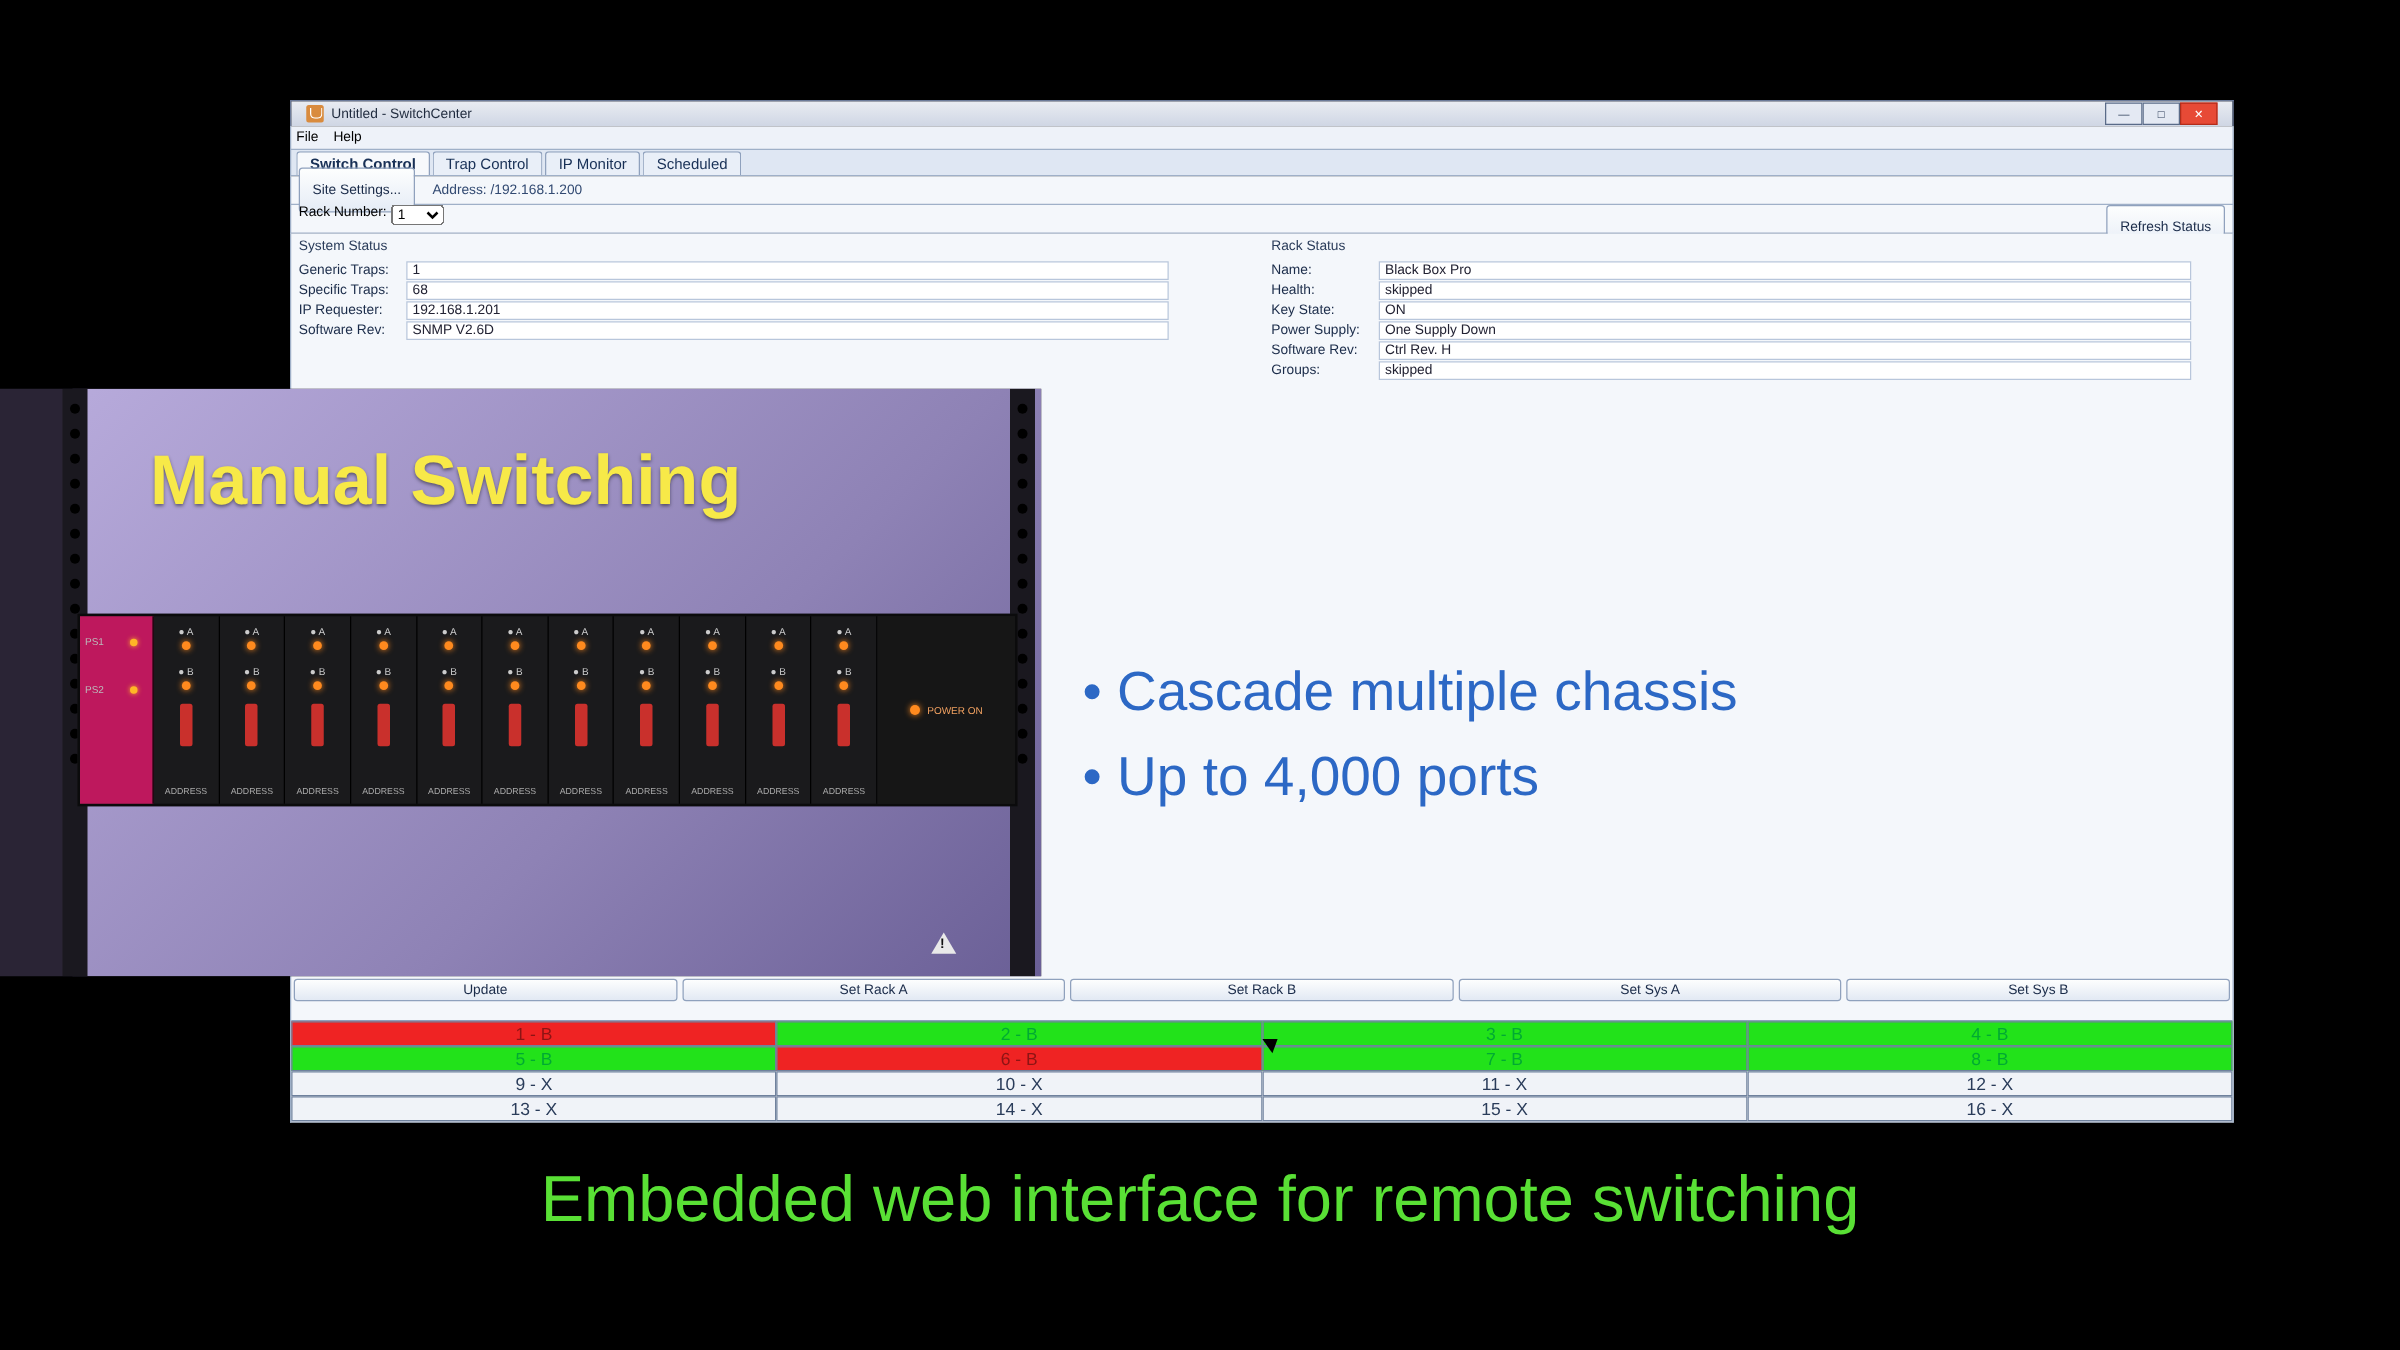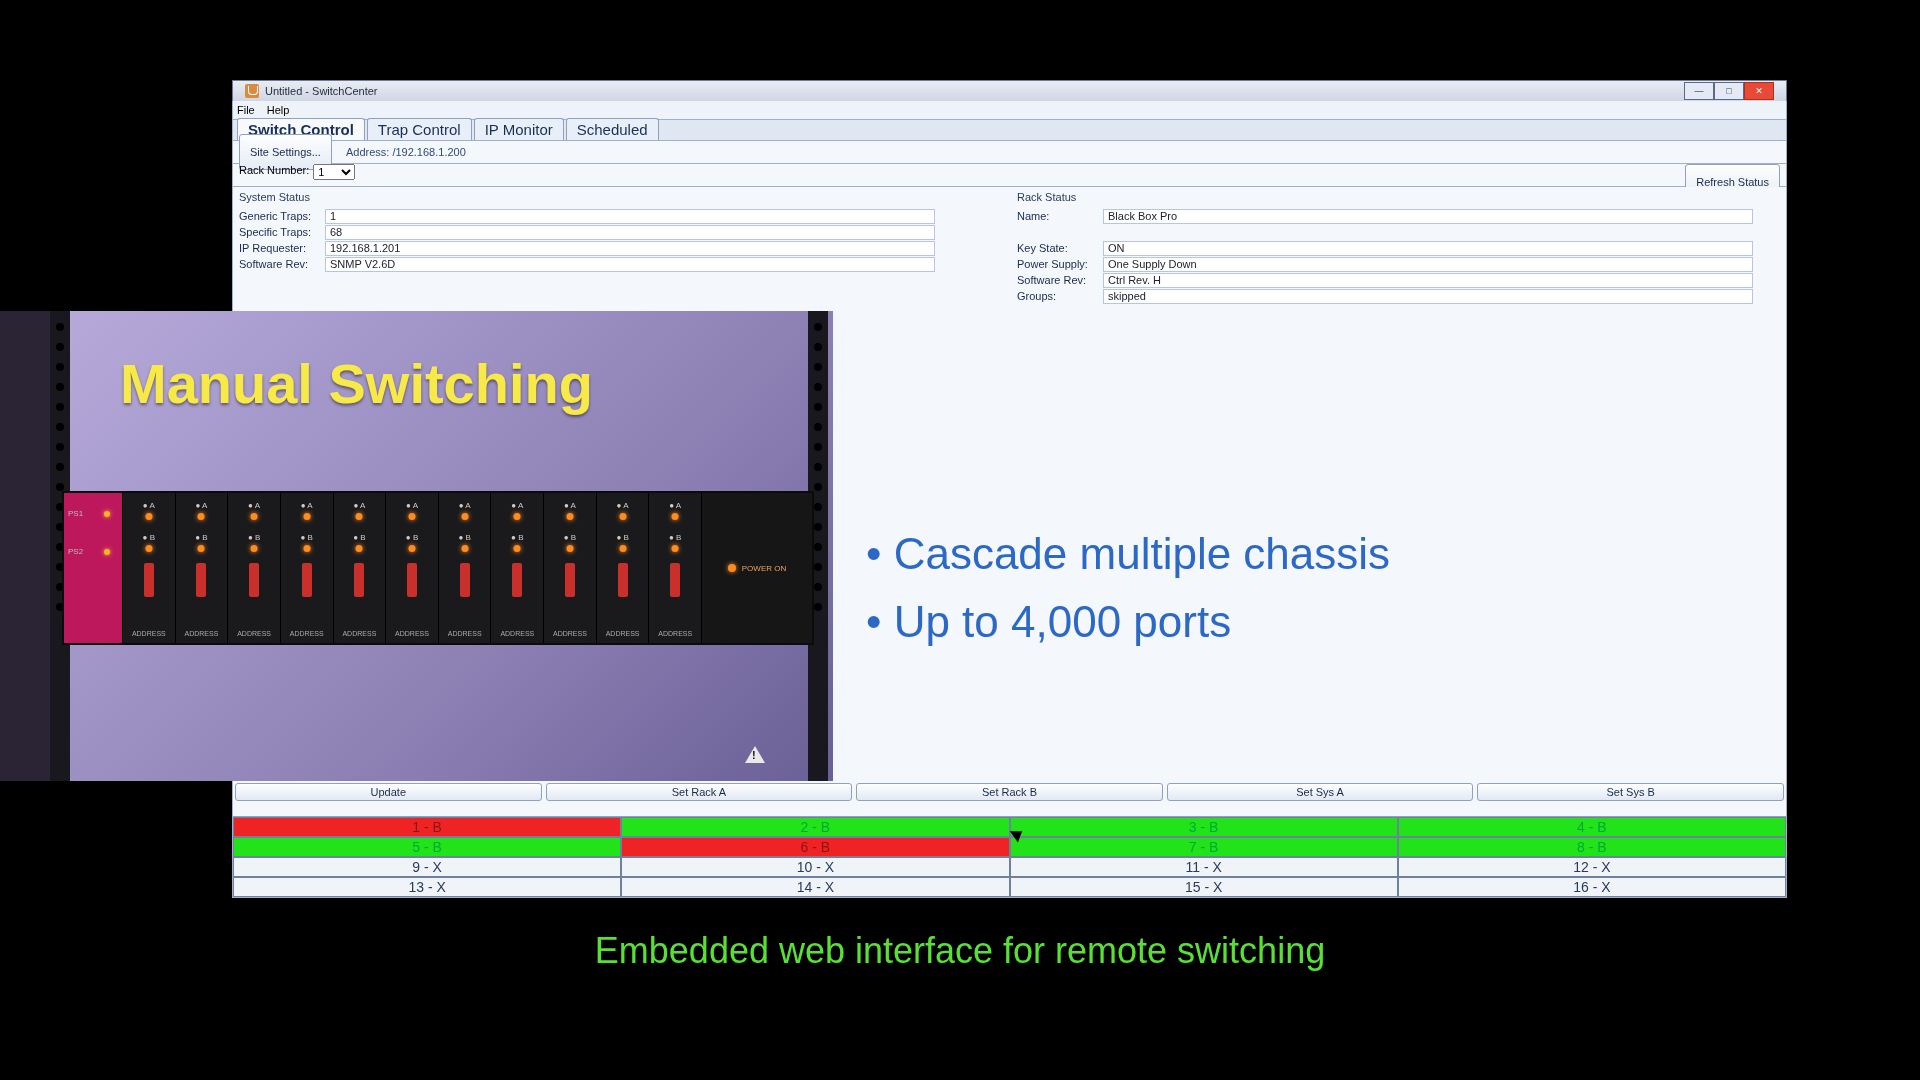--- a/index.html
+++ b/index.html
@@ -7,21 +7,21 @@
   
   .titlebar{height:20px;background:linear-gradient(#e9ecf2,#cfd6e4);border:1px solid #6b7a99;border-bottom:none;display:flex;align-items:center;padding:0 12px;font-size:11px;color:#1f2a3d}
   .titlebar .java-icon{width:14px;height:14px;margin-right:6px;display:inline-block;background:#d98b3e;border-radius:2px;position:relative}
   .titlebar .java-icon::after{content:"";position:absolute;left:3px;top:2px;width:8px;height:8px;border:1px solid #fff;border-top:none;border-radius:0 0 4px 4px}
   .winbtns{margin-left:auto;display:flex;gap:0}
   .winbtn{width:28px;height:16px;border:1px solid #5a6b88;background:#e4e9f3;display:flex;align-items:center;justify-content:center;font-size:9px;color:#2b3c57}
   .winbtn.close{background:#e74a36;color:#fff;border-color:#b22d1b}
   .menubar{height:18px;background:#eef2f9;border:1px solid #9fb0c8;border-top:none;display:flex;align-items:center;padding:0 4px;font-size:11px}
   .menubar span{margin-right:12px}
   .tabsbar{background:#dfe7f3;border:1px solid #9fb0c8;border-top:none;display:flex;align-items:flex-end;height:20px;padding:0 4px 0 4px}
-  .tab{padding:2px 10px;border:1px solid #8fa1bd;border-bottom:none;background:#e9eff8;margin-right:2px;border-radius:3px 3px 0 0;font-size:15px;color:#183056}
+  .tab{padding:2px 10px;border:1px solid #8fa1bd;border-bottom:none;background:#e9eff8;margin-right:2px;border-radius:3px 3px 0 0;font-size:12px;color:#183056}
   .tab.active{background:#f7f9fc;font-weight:bold}
   .toolbar{height:22px;border:1px solid #9fb0c8;border-top:none;background:#f4f7fb;display:flex;align-items:center;padding:0 6px;font-size:11px}
   .btn{border:1px solid #8fa1bd;background:linear-gradient(#fdfefe,#e5ecf6);padding:11px 10px;border-radius:3px;font-size:11px;color:#1a2b49}
   .toolbar .addr{margin-left:14px;color:#324a72}
   .rackrow{height:22px;border:1px solid #9fb0c8;border-top:none;background:#f4f7fb;display:flex;align-items:flex-start;padding:0 6px;font-size:11px}
   .rackrow select{font-size:11px;margin-left:4px;width:42px}
   .rackrow .refresh{margin-left:auto}
   .body{border:1px solid #9fb0c8;border-top:none;background:#f4f7fb;height:710px;position:relative}
   .panelhdr{position:absolute;font-size:11px;color:#2a3c5a}
   .kv{position:absolute;font-size:11px}
@@ -58,21 +58,21 @@
   .photo .chassis .slot .ledB{position:absolute;top:52px;left:50%;transform:translateX(-50%);width:7px;height:7px;border-radius:50%;background:#ff8a1e;box-shadow:0 0 5px #ff8a1e}
   .photo .chassis .slot .sw{position:absolute;top:70px;left:50%;transform:translateX(-50%);width:10px;height:34px;background:#c9302c;border-radius:2px}
   .photo .chassis .slot .addr{position:absolute;bottom:6px;left:0;right:0;text-align:center;font-size:7px;color:#aaa}
   .photo .chassis .power{width:110px;background:#161616;display:flex;align-items:center;justify-content:center;position:relative}
   .photo .chassis .power .pled{width:8px;height:8px;border-radius:50%;background:#ff8a1e;box-shadow:0 0 5px #ff8a1e;margin-right:6px}
   .photo .chassis .power .ptxt{font-size:8px;color:#f0a060}
   .photo .warn{position:absolute;right:68px;bottom:18px;width:0;height:0;border-left:10px solid transparent;border-right:10px solid transparent;border-bottom:17px solid #e9e9e9}
   .photo .warn::after{content:"!";position:absolute;left:-3px;top:3px;font-size:11px;font-weight:bold;color:#111}
   .bullets{position:absolute;left:634px;top:440px;font-family:Arial,sans-serif;font-size:44px;color:#2c68c5;line-height:1.55}
   .bullets .b::before{content:"• ";}
-  .caption{position:absolute;left:0;right:0;top:930px;text-align:center;font-family:Arial,sans-serif;font-size:36px;color:#59e035}
+  .caption{position:absolute;left:0;right:0;top:930px;text-align:center;font-family:Arial,sans-serif;font-size:52px;color:#59e035}
   
   .cursor{position:absolute;width:0;height:0;border-left:10px solid #000;border-top:7px solid transparent;border-bottom:7px solid transparent;transform:rotate(-35deg)}
 </style>
 </head>
 <body>
 
 <div class="stage">
 
   <div class="titlebar">
     <span class="java-icon"></span>
@@ -112,20 +112,21 @@
   <div class="body">
 
     <div class="panelhdr" style="left:6px;top:4px">System Status</div>
     <div class="kv" style="left:6px;top:22px"><span class="k">Generic Traps:</span><span class="v">1</span></div>
     <div class="kv" style="left:6px;top:38px"><span class="k">Specific Traps:</span><span class="v">68</span></div>
     <div class="kv" style="left:6px;top:54px"><span class="k">IP Requester:</span><span class="v">192.168.1.201</span></div>
     <div class="kv" style="left:6px;top:70px"><span class="k">Software Rev:</span><span class="v">SNMP V2.6D</span></div>
 
     <div class="panelhdr" style="left:784px;top:4px">Rack Status</div>
     <div class="kv kv2" style="left:784px;top:22px"><span class="k">Name:</span><span class="v">Black Box Pro</span></div>
+    <div class="kv kv2" style="left:784px;top:38px"><span class="k">Health:</span><span class="v">skipped</span></div>
     <div class="kv kv2" style="left:784px;top:54px"><span class="k">Key State:</span><span class="v">ON</span></div>
     <div class="kv kv2" style="left:784px;top:70px"><span class="k">Power Supply:</span><span class="v">One Supply Down</span></div>
     <div class="kv kv2" style="left:784px;top:86px"><span class="k">Software Rev:</span><span class="v">Ctrl Rev. H</span></div>
     <div class="kv kv2" style="left:784px;top:102px"><span class="k">Groups:</span><span class="v">skipped</span></div>
 
     <div class="btnrow">
       <div class="bigbtn">Update</div>
       <div class="bigbtn">Set Rack A</div>
       <div class="bigbtn">Set Rack B</div>
       <div class="bigbtn">Set Sys A</div>

